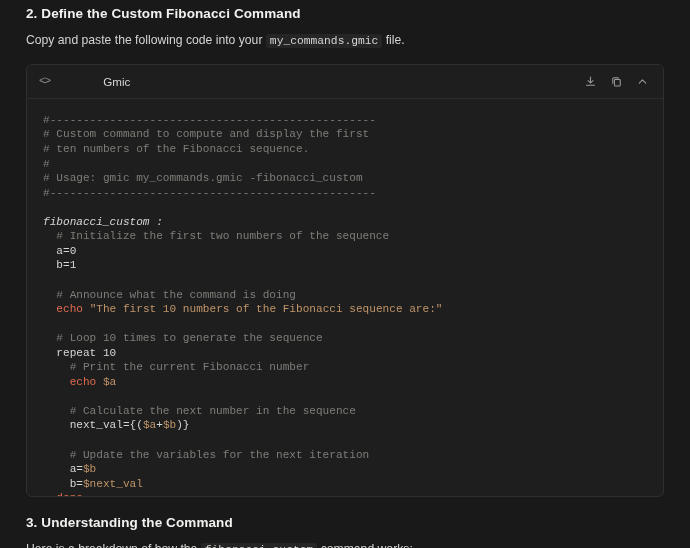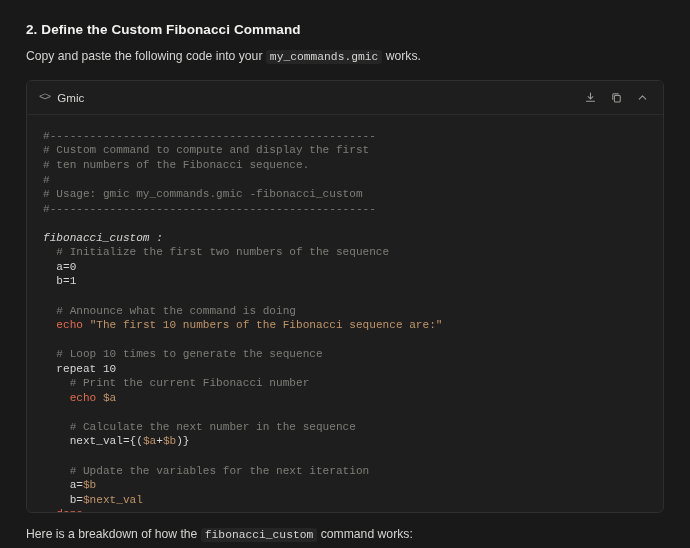--- a/index.html
+++ b/index.html
@@ -12,21 +12,21 @@
     overflow: hidden;
   }
   body {
     font-family: "Liberation Sans", sans-serif;
     color: #e8e8e6;
     -webkit-font-smoothing: antialiased;
   }
   .page {
     width: 690px;
     height: 548px;
-    padding: 16px 26px;
+    padding: 0 26px;
     position: relative;
   }
   .section-heading {
     font-size: 13.5px;
     font-weight: bold;
     color: #f1f1ef;
     margin: 0;
     padding-top: 6px;
     letter-spacing: 0.1px;
   }
@@ -64,20 +64,21 @@
   .lang-chevrons {
     font-family: "Liberation Mono", monospace;
     font-size: 11px;
     color: #8d8d89;
     margin-right: 7px;
     letter-spacing: -1px;
   }
   .lang-name {
     font-size: 11.6px;
     color: #d7d7d5;
+    margin-left: 46px;
   }
   .header-actions {
     margin-left: auto;
     display: flex;
     align-items: center;
     gap: 4px;
   }
   .icon-btn {
     width: 22px;
     height: 22px;
@@ -106,21 +107,21 @@
   .plain { color: #d6d6d4; }
   .bottom-block { margin-top: 12px; }
 </style>
 </head>
 <body>
 
 <div class="page">
 
   <h2 class="section-heading">2. Define the Custom Fibonacci Command</h2>
 
-  <p class="para"><span>Copy and paste the following code into your</span> <code class="inline">my_commands.gmic</code> <span>works.</span></p>
+  <p class="para"><span>Copy and paste the following code into your</span> <code class="inline">my_commands.gmic</code> <span>file.</span></p>
 
   <div class="code-card">
     <div class="code-header">
       <span class="lang-chevrons">&lt;&gt;</span>
       <span class="lang-name">Gmic</span>
       <div class="header-actions">
         <div class="icon-btn">
           <svg width="13" height="13" viewBox="0 0 16 16" fill="none" stroke="currentColor" stroke-width="1.3" stroke-linecap="round" stroke-linejoin="round">
             <path d="M8 2.5v7"></path>
               <path d="M5 7l3 2.8L11 7"></path>
@@ -137,16 +138,17 @@
           <svg width="13" height="13" viewBox="0 0 16 16" fill="none" stroke="currentColor" stroke-width="1.3" stroke-linecap="round" stroke-linejoin="round">
             <path d="M4 10l4-4 4 4"></path>
           </svg>
         </div>
       </div>
     </div>
     <div class="code-body" id="code-body"><div><span class="cm">#-------------------------------------------------</span></div><div><span class="cm"># Custom command to compute and display the first</span></div><div><span class="cm"># ten numbers of the Fibonacci sequence.</span></div><div><span class="cm">#</span></div><div><span class="cm"># Usage: gmic my_commands.gmic -fibonacci_custom</span></div><div><span class="cm">#-------------------------------------------------</span></div><div>&nbsp;</div><div><span class="id">fibonacci_custom :</span></div><div><span class="cm">  # Initialize the first two numbers of the sequence</span></div><div><span class="plain">  a=0</span></div><div><span class="plain">  b=1</span></div><div>&nbsp;</div><div><span class="cm">  # Announce what the command is doing</span></div><div><span class="plain">  </span><span class="kw">echo</span><span class="plain"> </span><span class="str">"The first 10 numbers of the Fibonacci sequence are:"</span></div><div>&nbsp;</div><div><span class="cm">  # Loop 10 times to generate the sequence</span></div><div><span class="plain">  repeat 10</span></div><div><span class="cm">    # Print the current Fibonacci number</span></div><div><span class="plain">    </span><span class="kw">echo</span><span class="plain"> </span><span class="var">$a</span></div><div>&nbsp;</div><div><span class="cm">    # Calculate the next number in the sequence</span></div><div><span class="plain">    next_val={(</span><span class="var">$a</span><span class="plain">+</span><span class="var">$b</span><span class="plain">)}</span></div><div>&nbsp;</div><div><span class="cm">    # Update the variables for the next iteration</span></div><div><span class="plain">    a=</span><span class="var">$b</span></div><div><span class="plain">    b=</span><span class="var">$next_val</span></div><div><span class="plain">  </span><span class="kw">done</span></div></div>
   </div>
 
   <div class="bottom-block">
+    <h2 class="section-heading">3. Understanding the Command</h2>
     <p class="para"><span>Here is a breakdown of how the</span> <code class="inline">fibonacci_custom</code> <span>command works:</span></p>
   </div>
 
 </div>
 
 </body></html>

